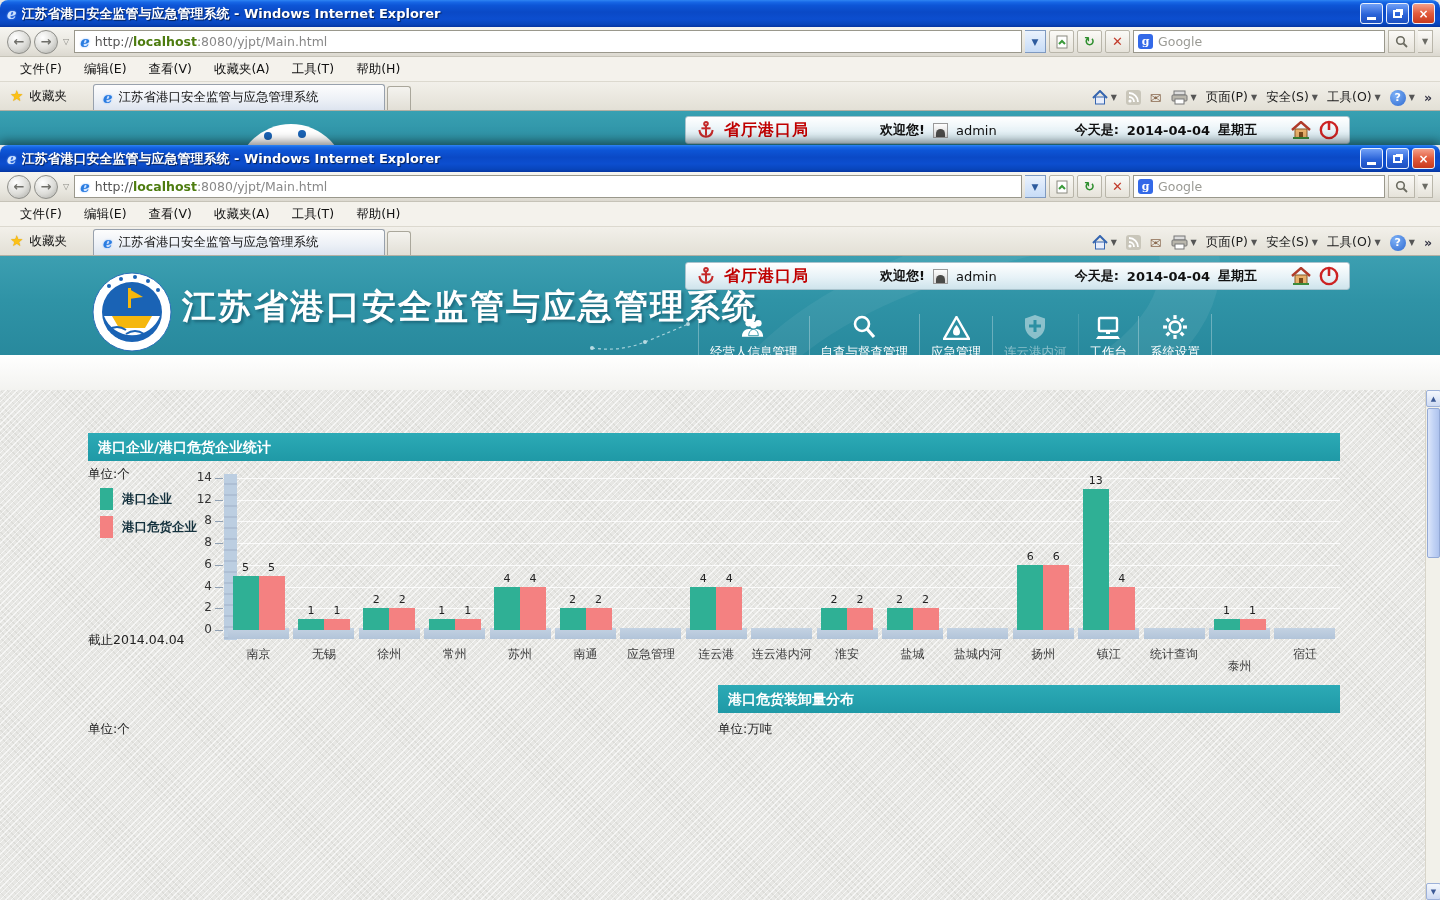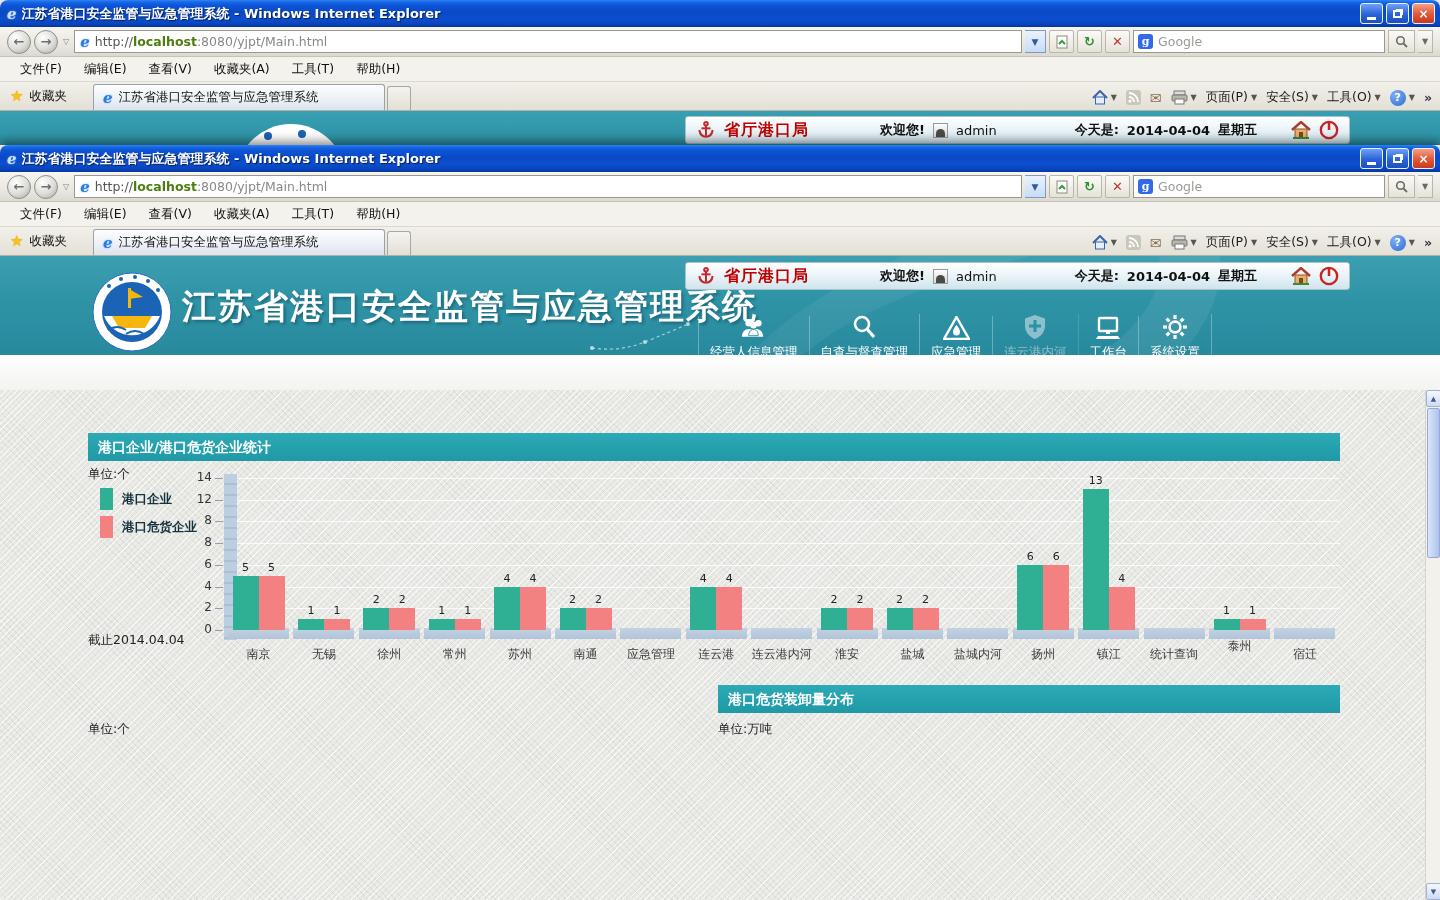--- a/index.html
+++ b/index.html
@@ -597,21 +597,21 @@
             <div class="bar-label" style="left: 1041.3px; top: 159.857px;">6</div>
             <div class="platform" style="left: 1078.2px; top: 238px; width: 61px;"></div>
             <div class="cat-label" style="left: 1067.7px; top: 256px;">镇江</div>
             <div class="bar" style="left: 1082.7px; top: 98.8571px; width: 26px; height: 141.143px; background: rgb(47, 176, 149);"></div>
             <div class="bar-label" style="left: 1080.7px; top: 83.8571px;">13</div>
             <div class="bar" style="left: 1108.7px; top: 196.571px; width: 26px; height: 43.4286px; background: rgb(244, 129, 129);"></div>
             <div class="bar-label" style="left: 1106.7px; top: 181.571px;">4</div>
             <div class="platform" style="left: 1143.6px; top: 238px; width: 61px;"></div>
             <div class="cat-label" style="left: 1133.1px; top: 256px;">统计查询</div>
             <div class="platform" style="left: 1209px; top: 238px; width: 61px;"></div>
-            <div class="cat-label" style="left: 1198.5px; top: 248px;">泰州</div>
+            <div class="cat-label" style="left: 1198.5px; top: 268px;">泰州</div>
             <div class="bar" style="left: 1213.5px; top: 229.143px; width: 26px; height: 10.8571px; background: rgb(47, 176, 149);"></div>
             <div class="bar-label" style="left: 1211.5px; top: 214.143px;">1</div>
             <div class="bar" style="left: 1239.5px; top: 229.143px; width: 26px; height: 10.8571px; background: rgb(244, 129, 129);"></div>
             <div class="bar-label" style="left: 1237.5px; top: 214.143px;">1</div>
             <div class="platform" style="left: 1274.4px; top: 238px; width: 61px;"></div>
             <div class="cat-label" style="left: 1263.9px; top: 256px;">宿迁</div>
           </div>
 
         <div class="banner" style="left:718px;top:295px;width:622px">港口危货装卸量分布</div>
         <div class="lbl" style="left:88px;top:331px">单位:个</div>

